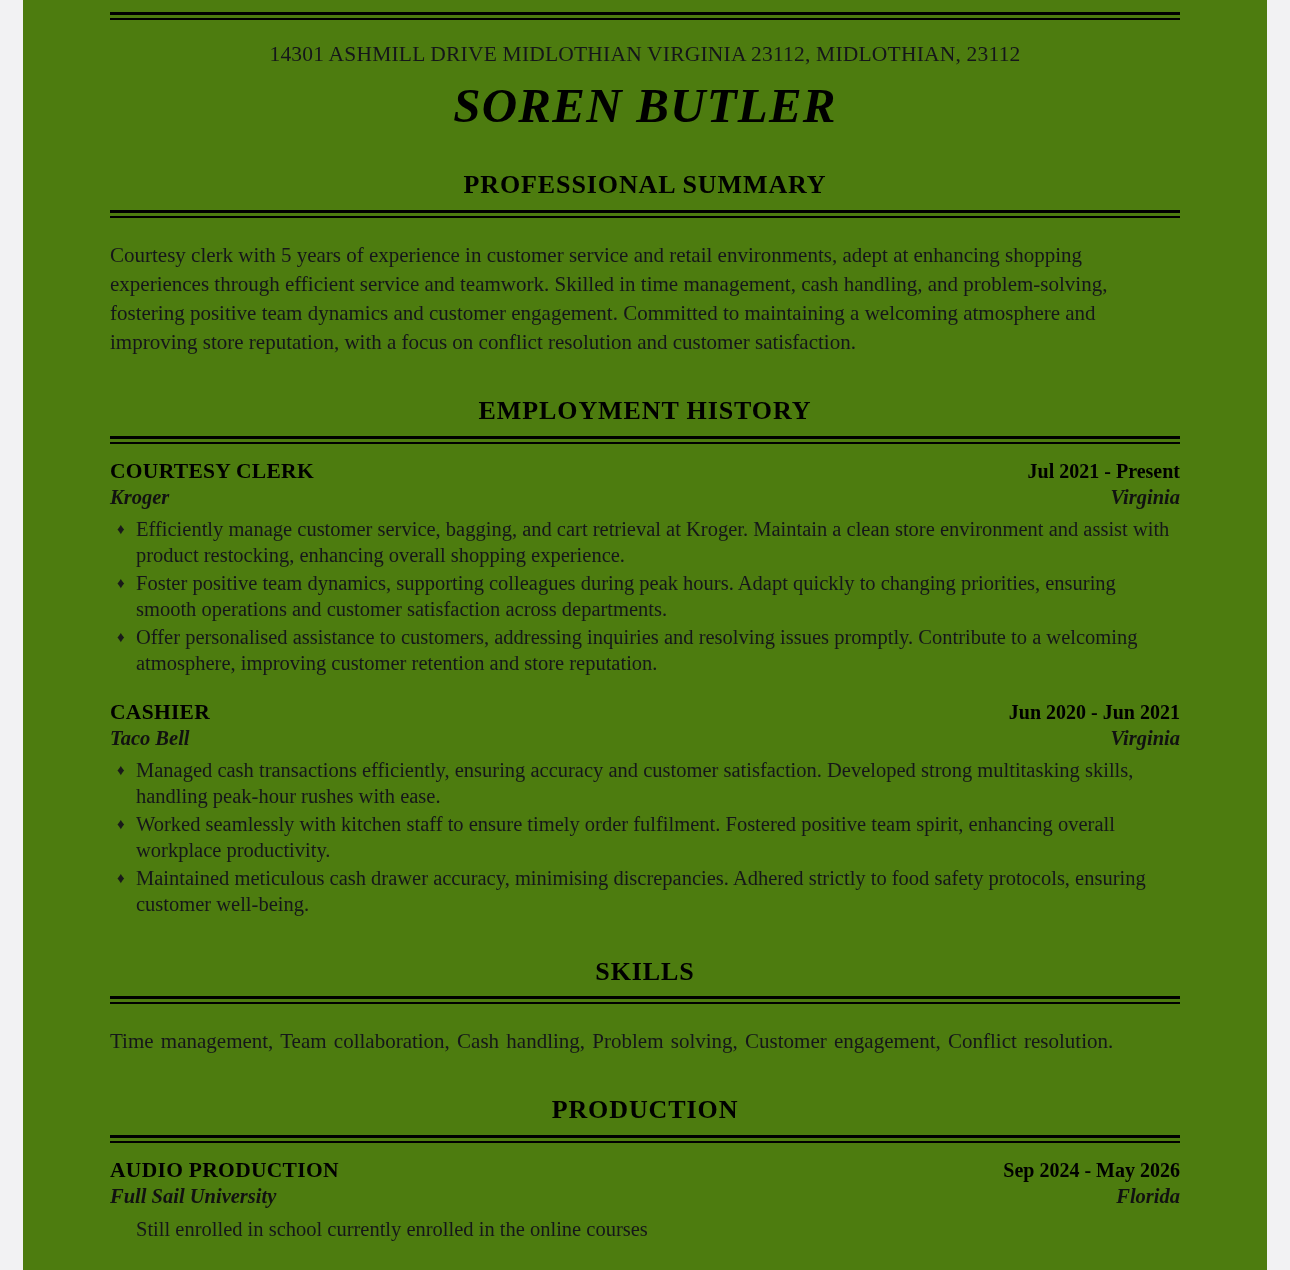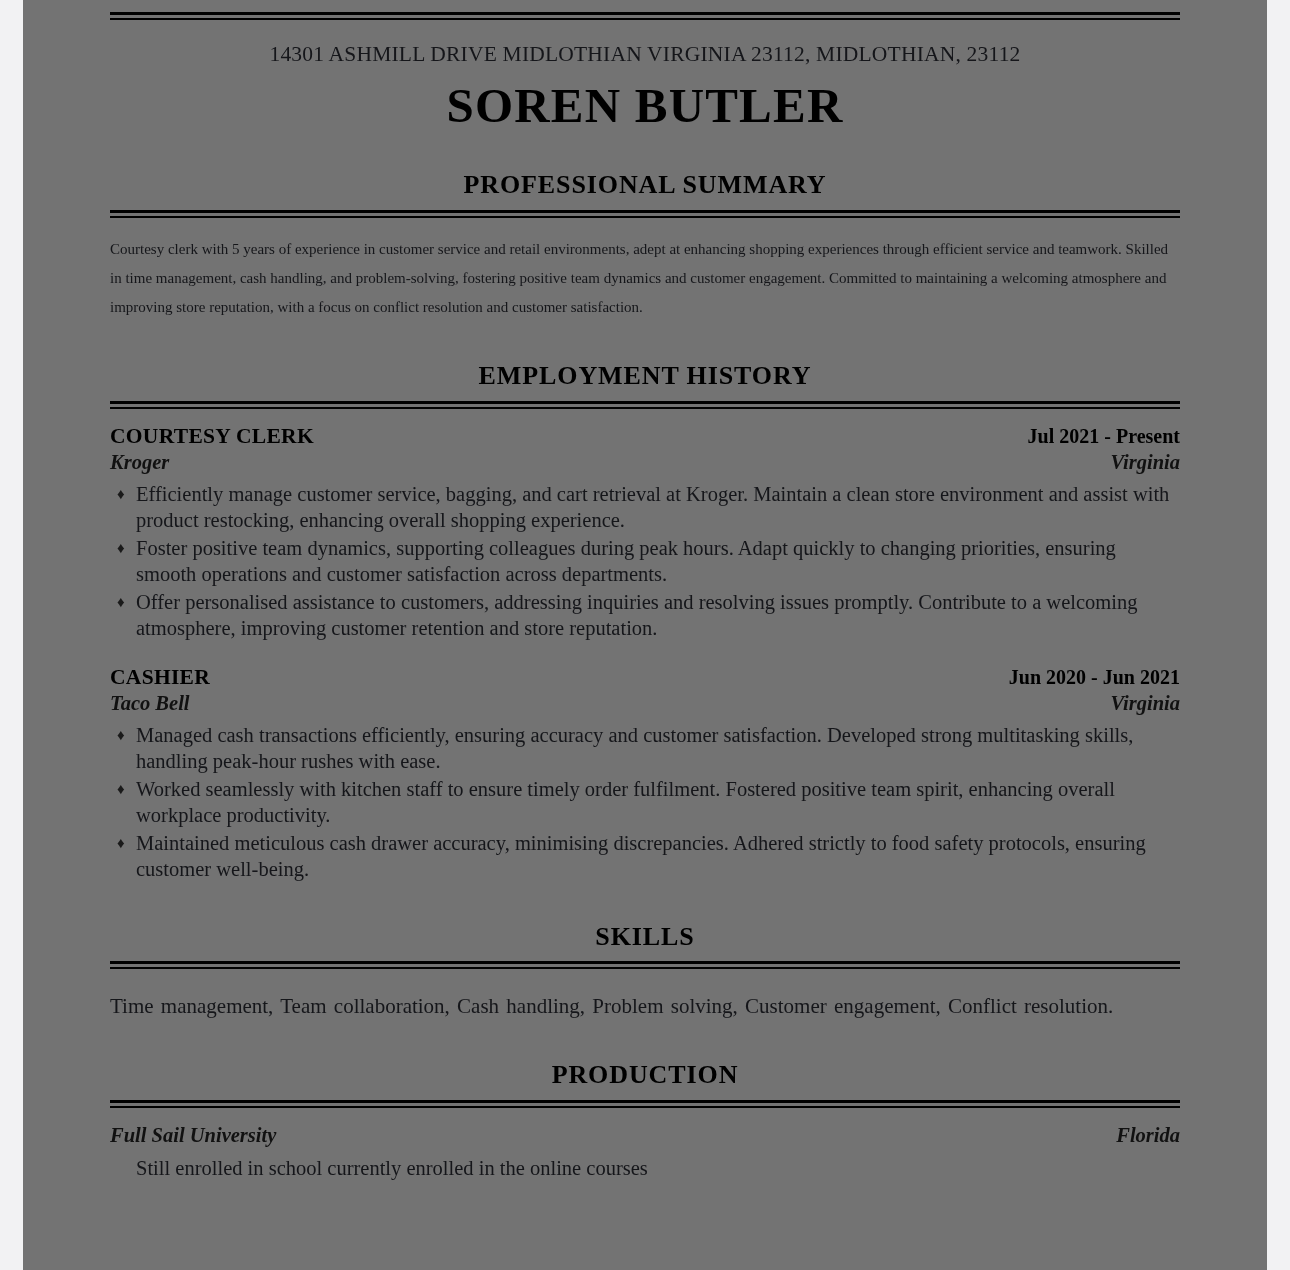--- a/index.html
+++ b/index.html
@@ -21,21 +21,21 @@
     width: 1290px;
     height: 1270px;
     background: #f2f2f3;
   }
   .page {
     position: absolute;
     left: 23px;
     top: 0;
     width: 1244px;
     height: 1270px;
-    background: #737373;
+    background: #4d7c0f;
     box-sizing: border-box;
   }
   .page-inner {
     position: absolute;
     left: 87px;      
     top: 0;
     width: 1070px;   
   }
 
   
@@ -82,37 +82,38 @@
   }
 
   .name {
     text-align: center;
     font-size: 49px;
     font-weight: bold;
     letter-spacing: 1.2px;
     line-height: 1.05;
     margin-top: 11px;
     color: #000;
+    font-style: italic;
   }
 
   
   .section { margin-top: 0; }
   .section-title {
     text-align: center;
     font-size: 26px;
     font-weight: bold;
     letter-spacing: 0.9px;
     color: #000;
     line-height: 1.1;
   }
   .section-title-wrap { margin-top: 40px; margin-bottom: 10px; }
   .section-rule { margin-bottom: 12px; }
 
   .summary-text {
-    font-size: 15px;
+    font-size: 21px;
     line-height: 29px;
     text-align: left;
     color: #15161a;
   }
 
   
   .entry { margin-top: 0; }
   .entry + .entry { margin-top: 22px; }
 
   .entry-row {
@@ -274,20 +275,24 @@
         <p class="skills-text">Time management,  Team collaboration,  Cash handling,  Problem solving,  Customer engagement,  Conflict resolution.</p>
       </div>
 
       <div class="section">
         <div class="section-title-wrap">
           <div class="section-title">PRODUCTION</div>
         </div>
         <div class="rule-double section-rule"></div>
 
         <div class="entry">
+          <div class="entry-row">
+            <span class="entry-title">AUDIO PRODUCTION</span>
+            <span class="entry-dates">Sep 2024 - May 2026</span>
+          </div>
           <div class="entry-row sub">
             <span class="entry-org">Full Sail University</span>
             <span class="entry-loc">Florida</span>
           </div>
           <div class="edu-desc">Still enrolled in school currently enrolled in the online courses</div>
         </div>
       </div>
 
     </div>
   </div>

